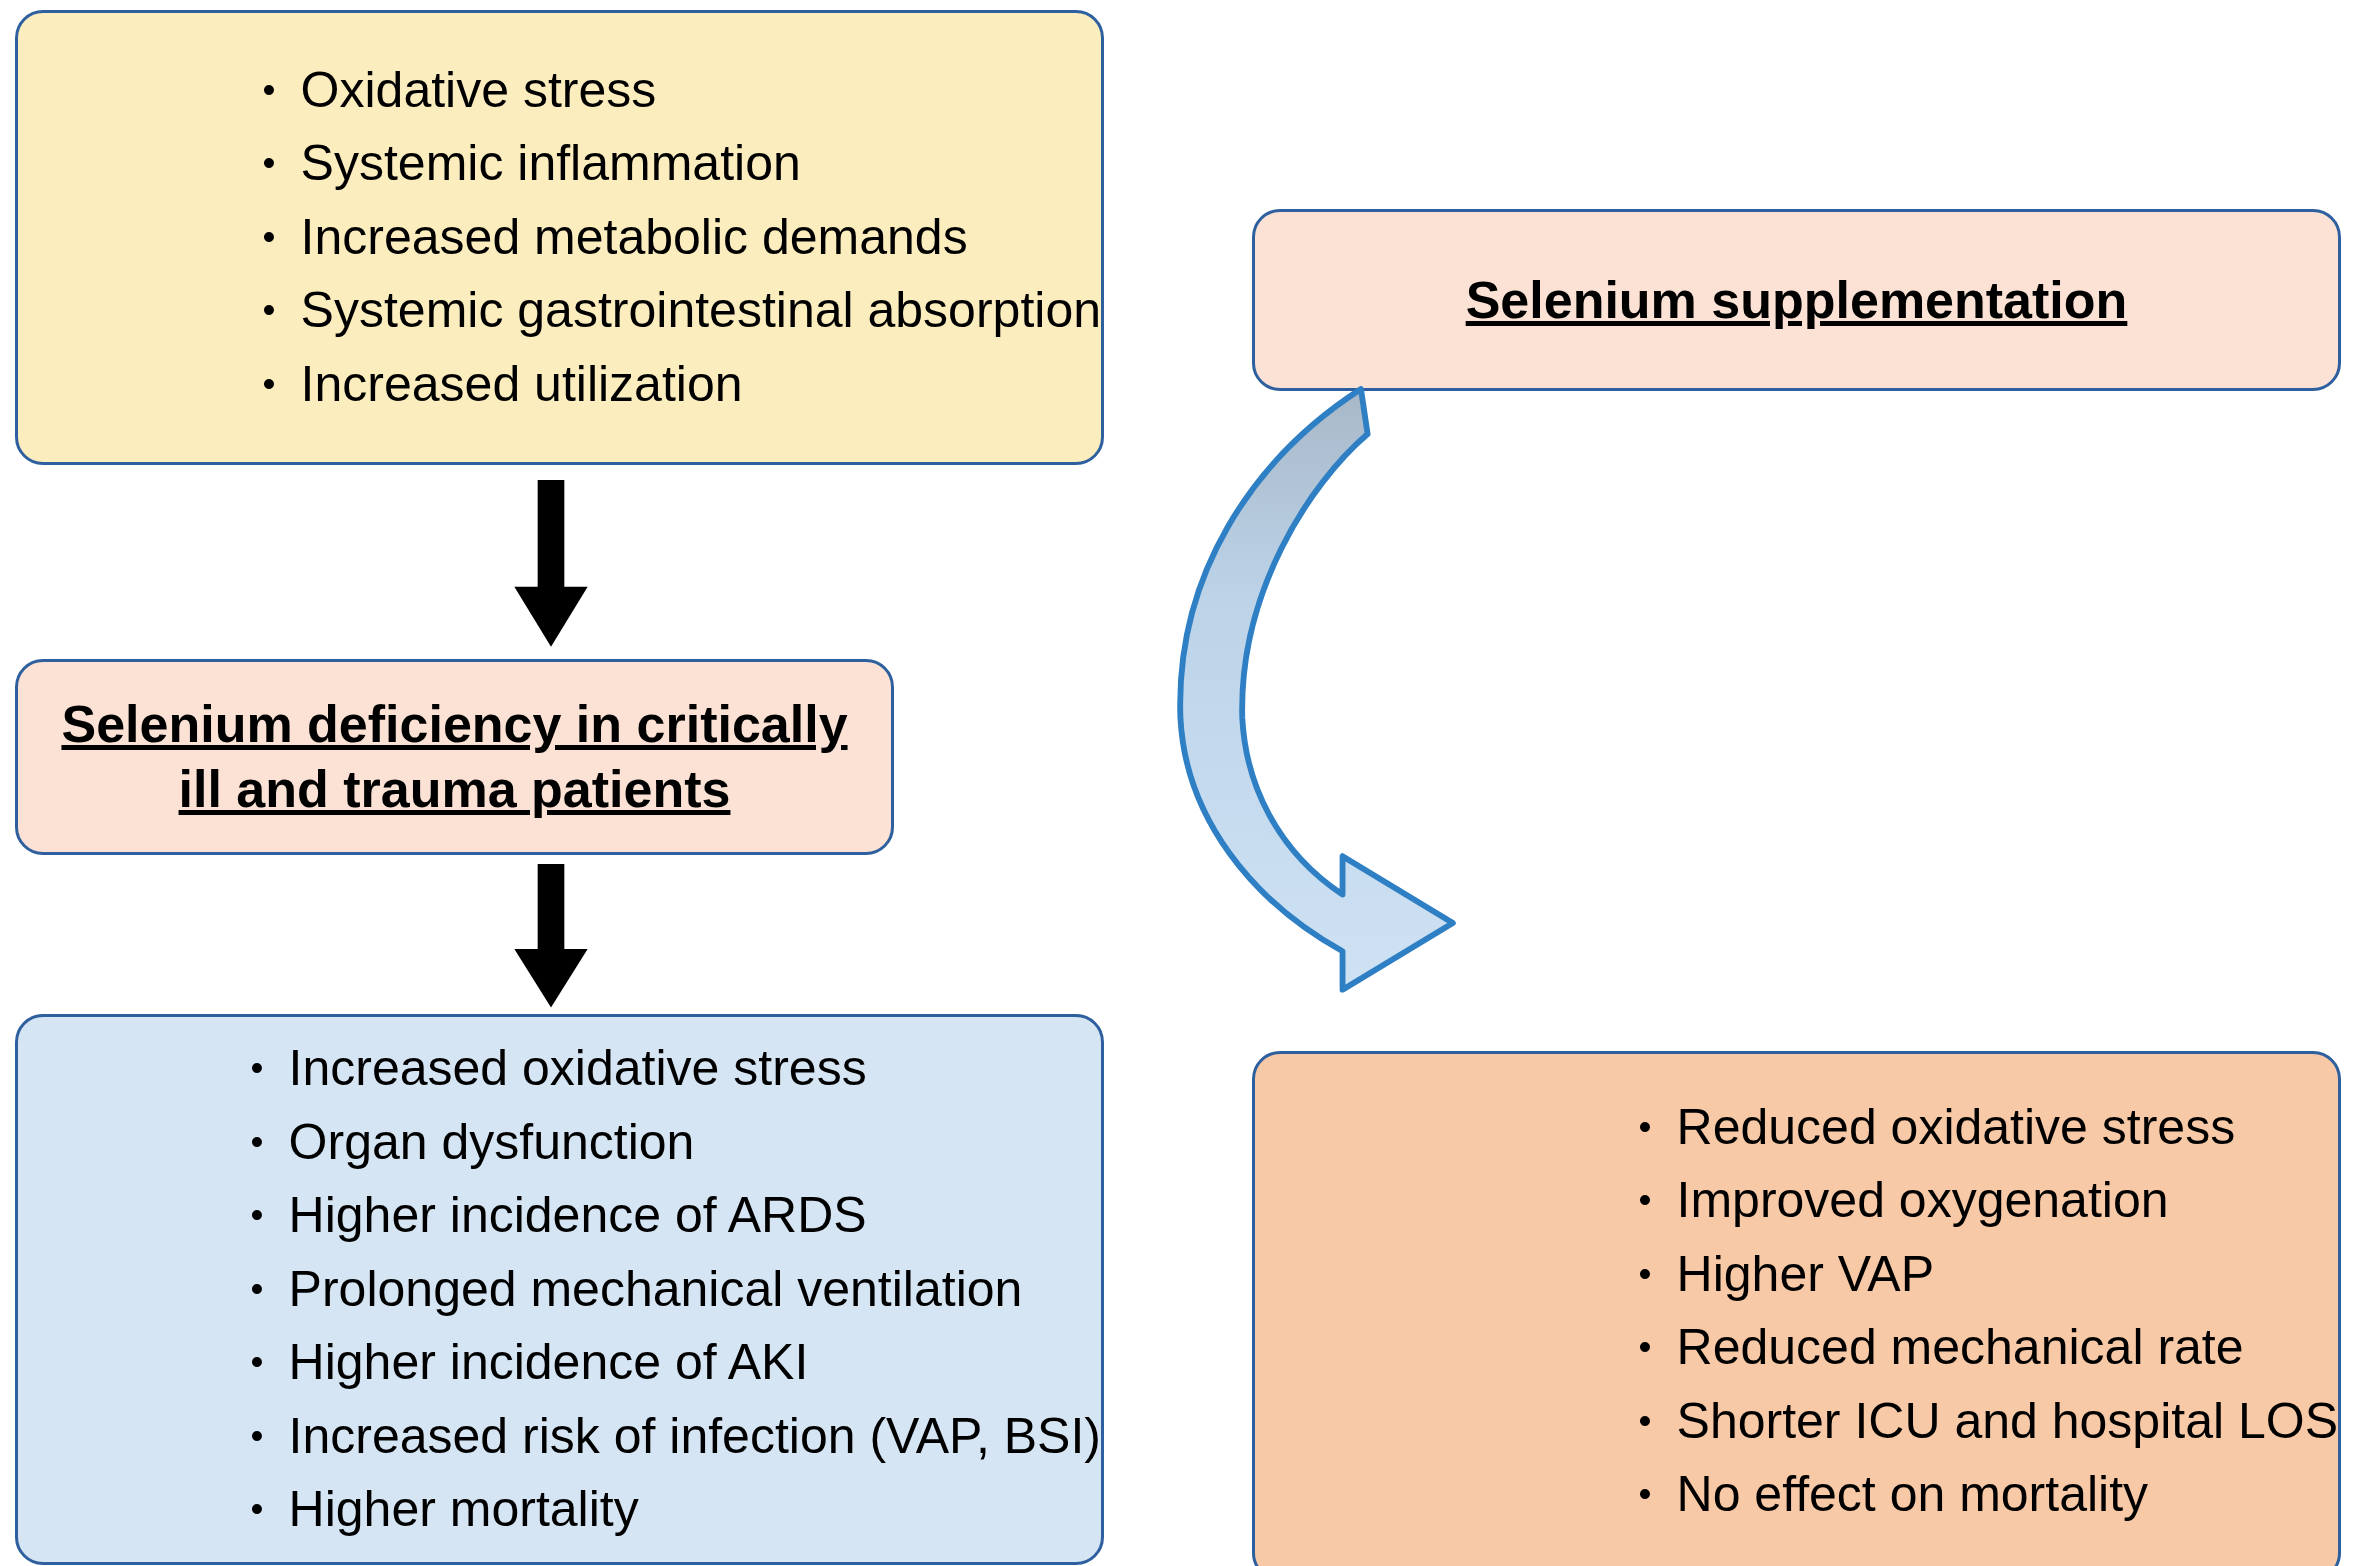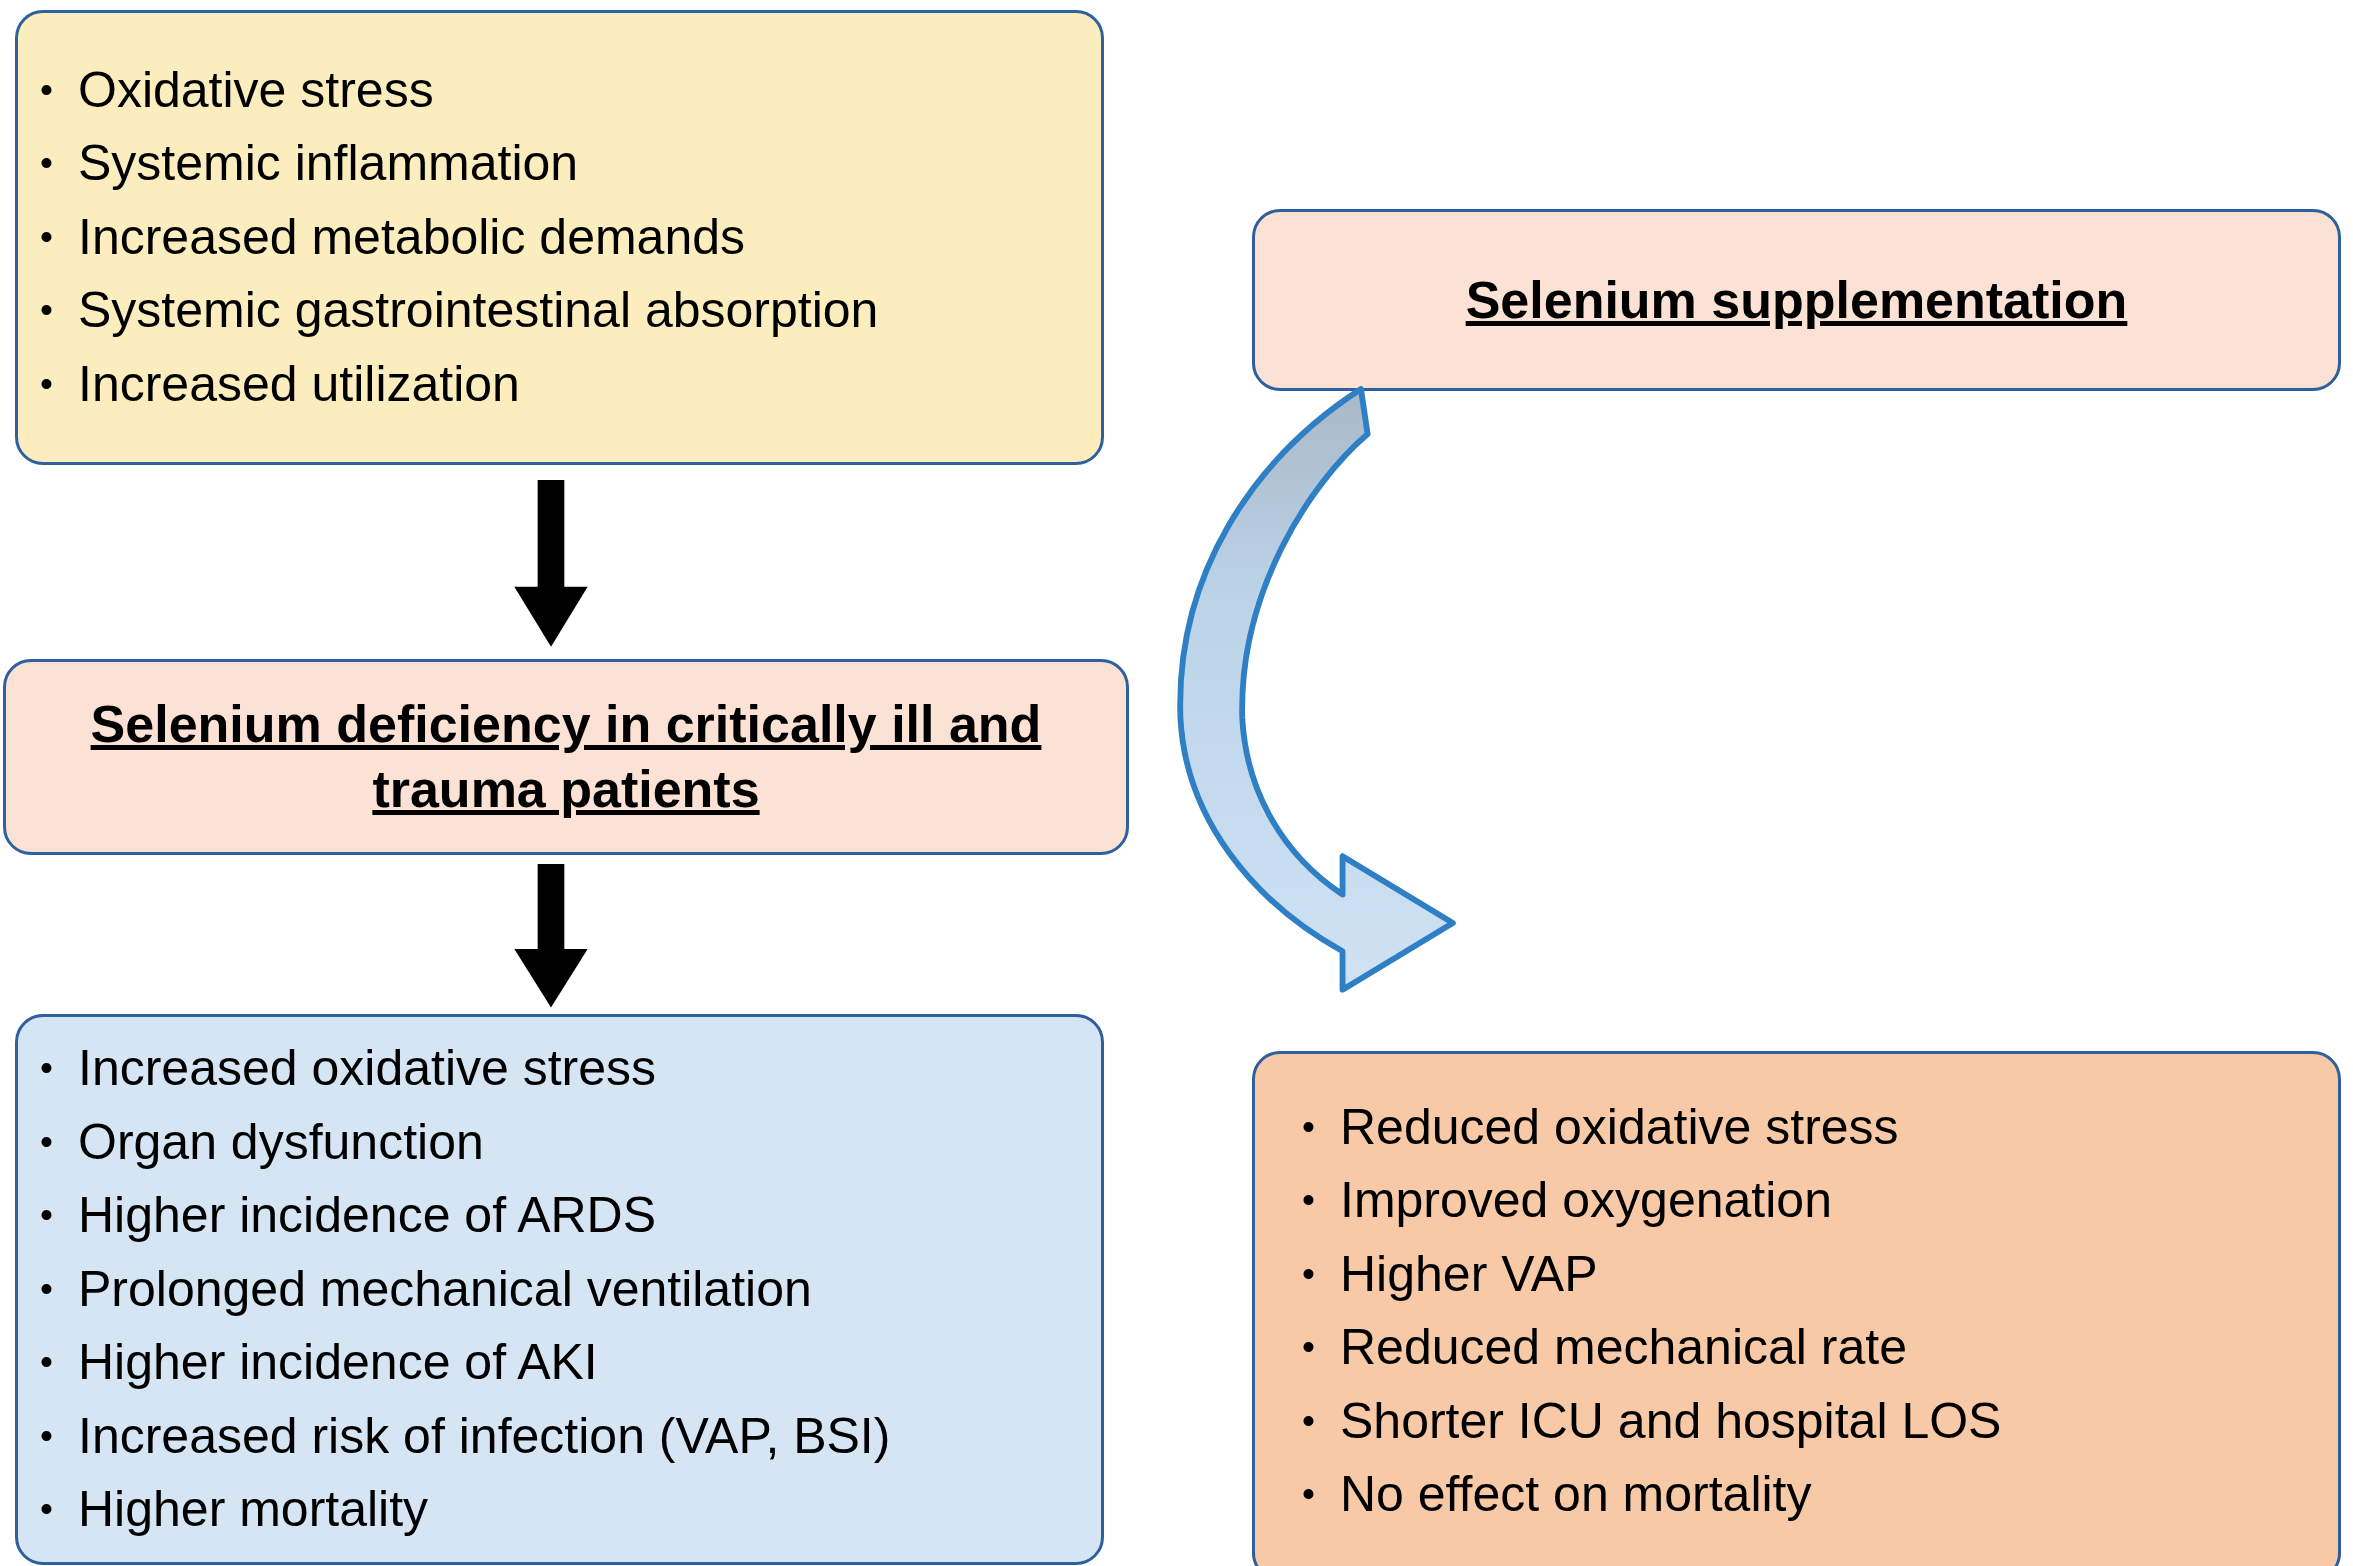--- a/index.html
+++ b/index.html
@@ -18,20 +18,21 @@
     overflow: hidden;
   }
   .box {
     position: absolute;
     box-sizing: border-box;
     border: 3.3px solid #2e5f9e;
     border-radius: 28px;
     display: flex;
     flex-direction: column;
     justify-content: center;
+    align-items: flex-end;
   }
   .box.center {
     align-items: center;
     text-align: center;
   }
   ul.bullets {
     list-style: none;
     margin: 0;
     padding: 0;
   }
@@ -64,23 +65,23 @@
   
   #box-causes {
     left: 15px;
     top: 10px;
     width: 1089px;
     height: 455px;
     background: #fcedbf;
     padding: 22px 0 22px 0;
   }
   #box-deficiency {
-    left: 3px;
+    left: 15px;
     top: 659px;
-    width: 1126px;
+    width: 879px;
     height: 196px;
     background: #fbe2d5;
     padding: 0 33px;
   }
   #box-consequences {
     left: 15px;
     top: 1014px;
     width: 1089px;
     height: 551px;
     background: #d6e5f3;

